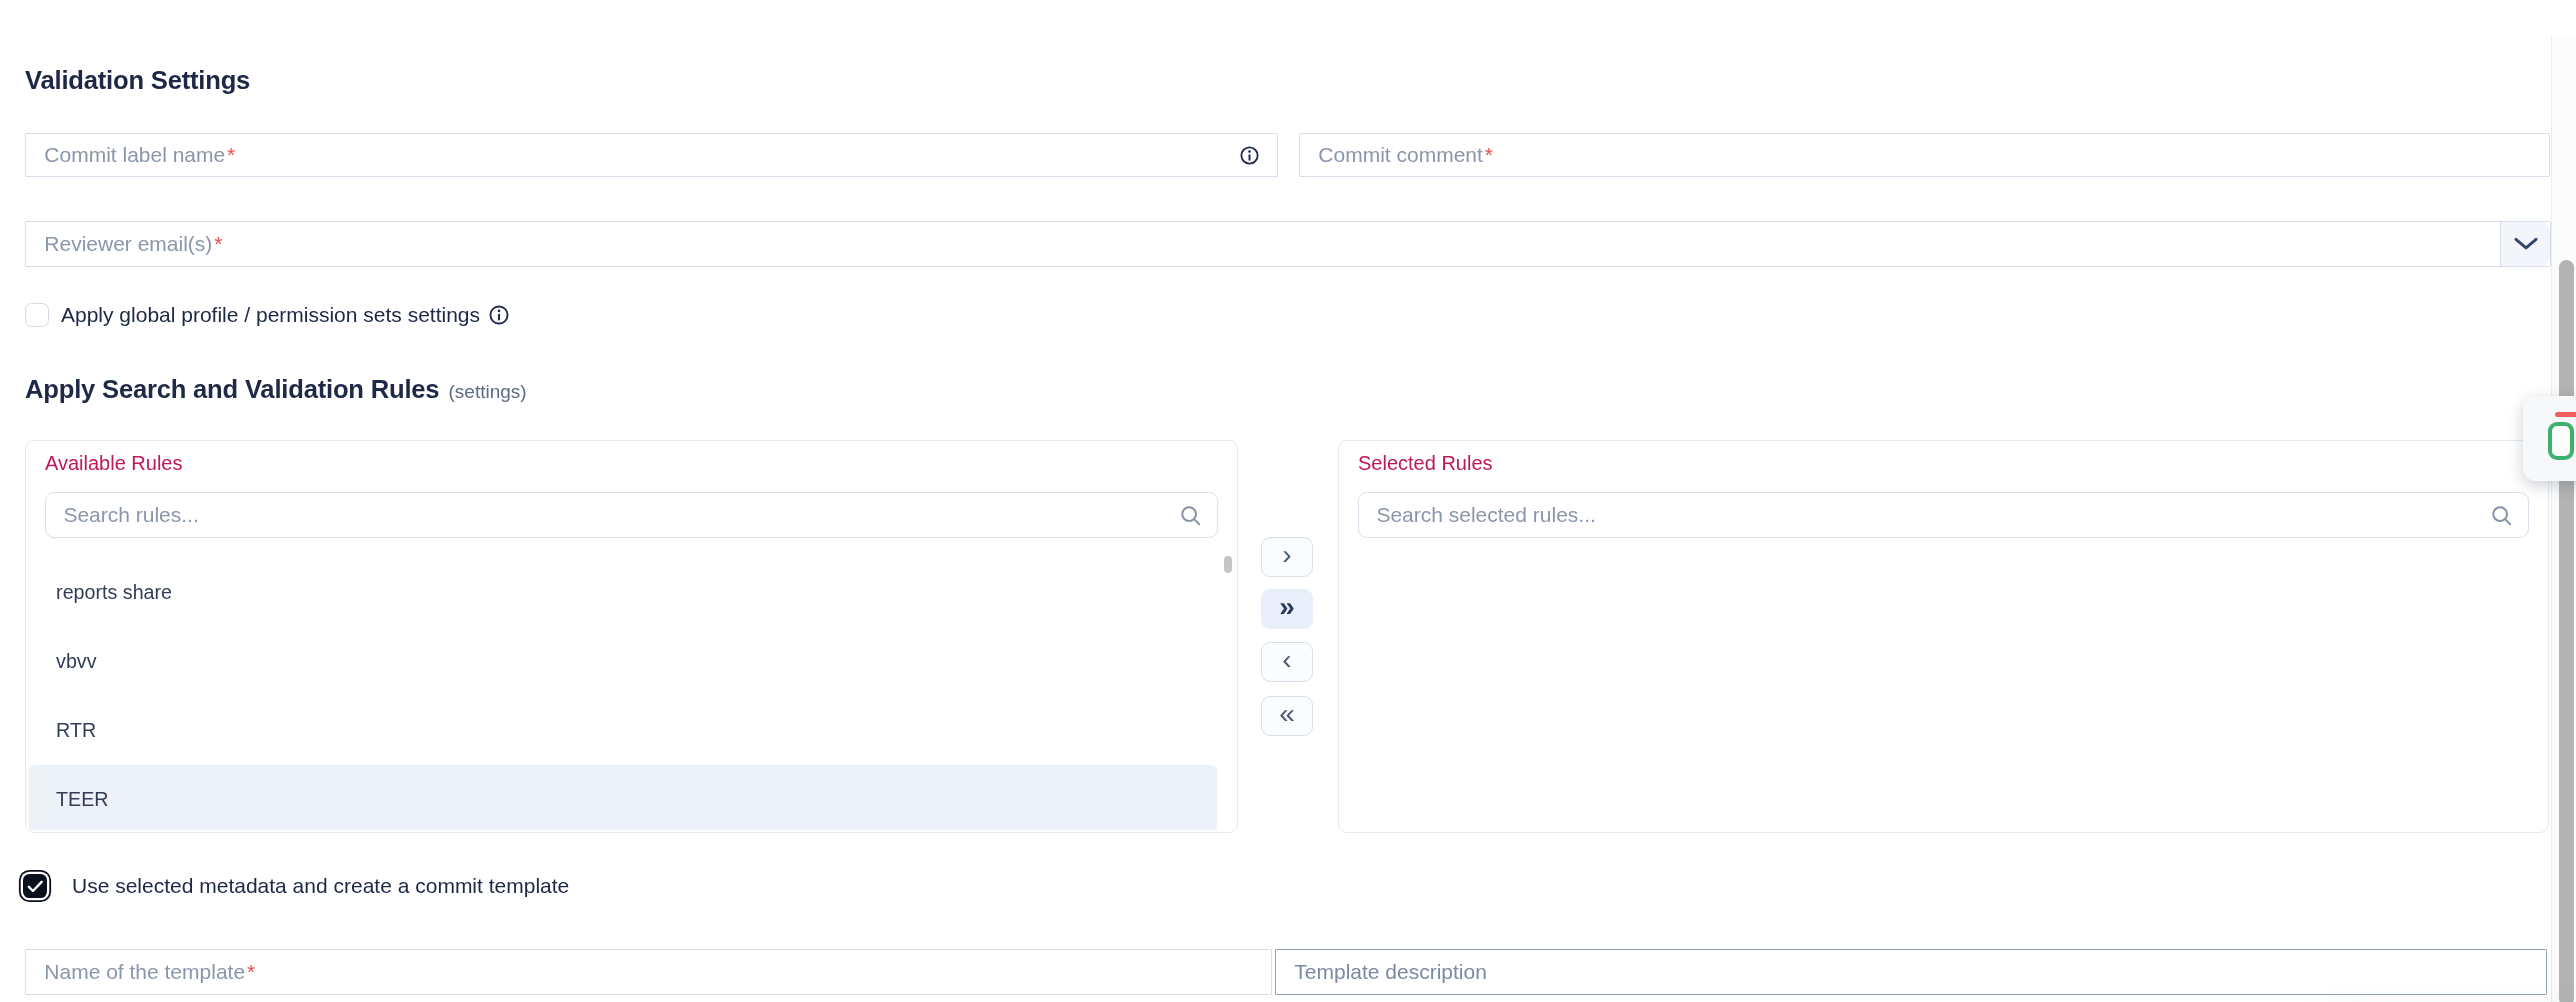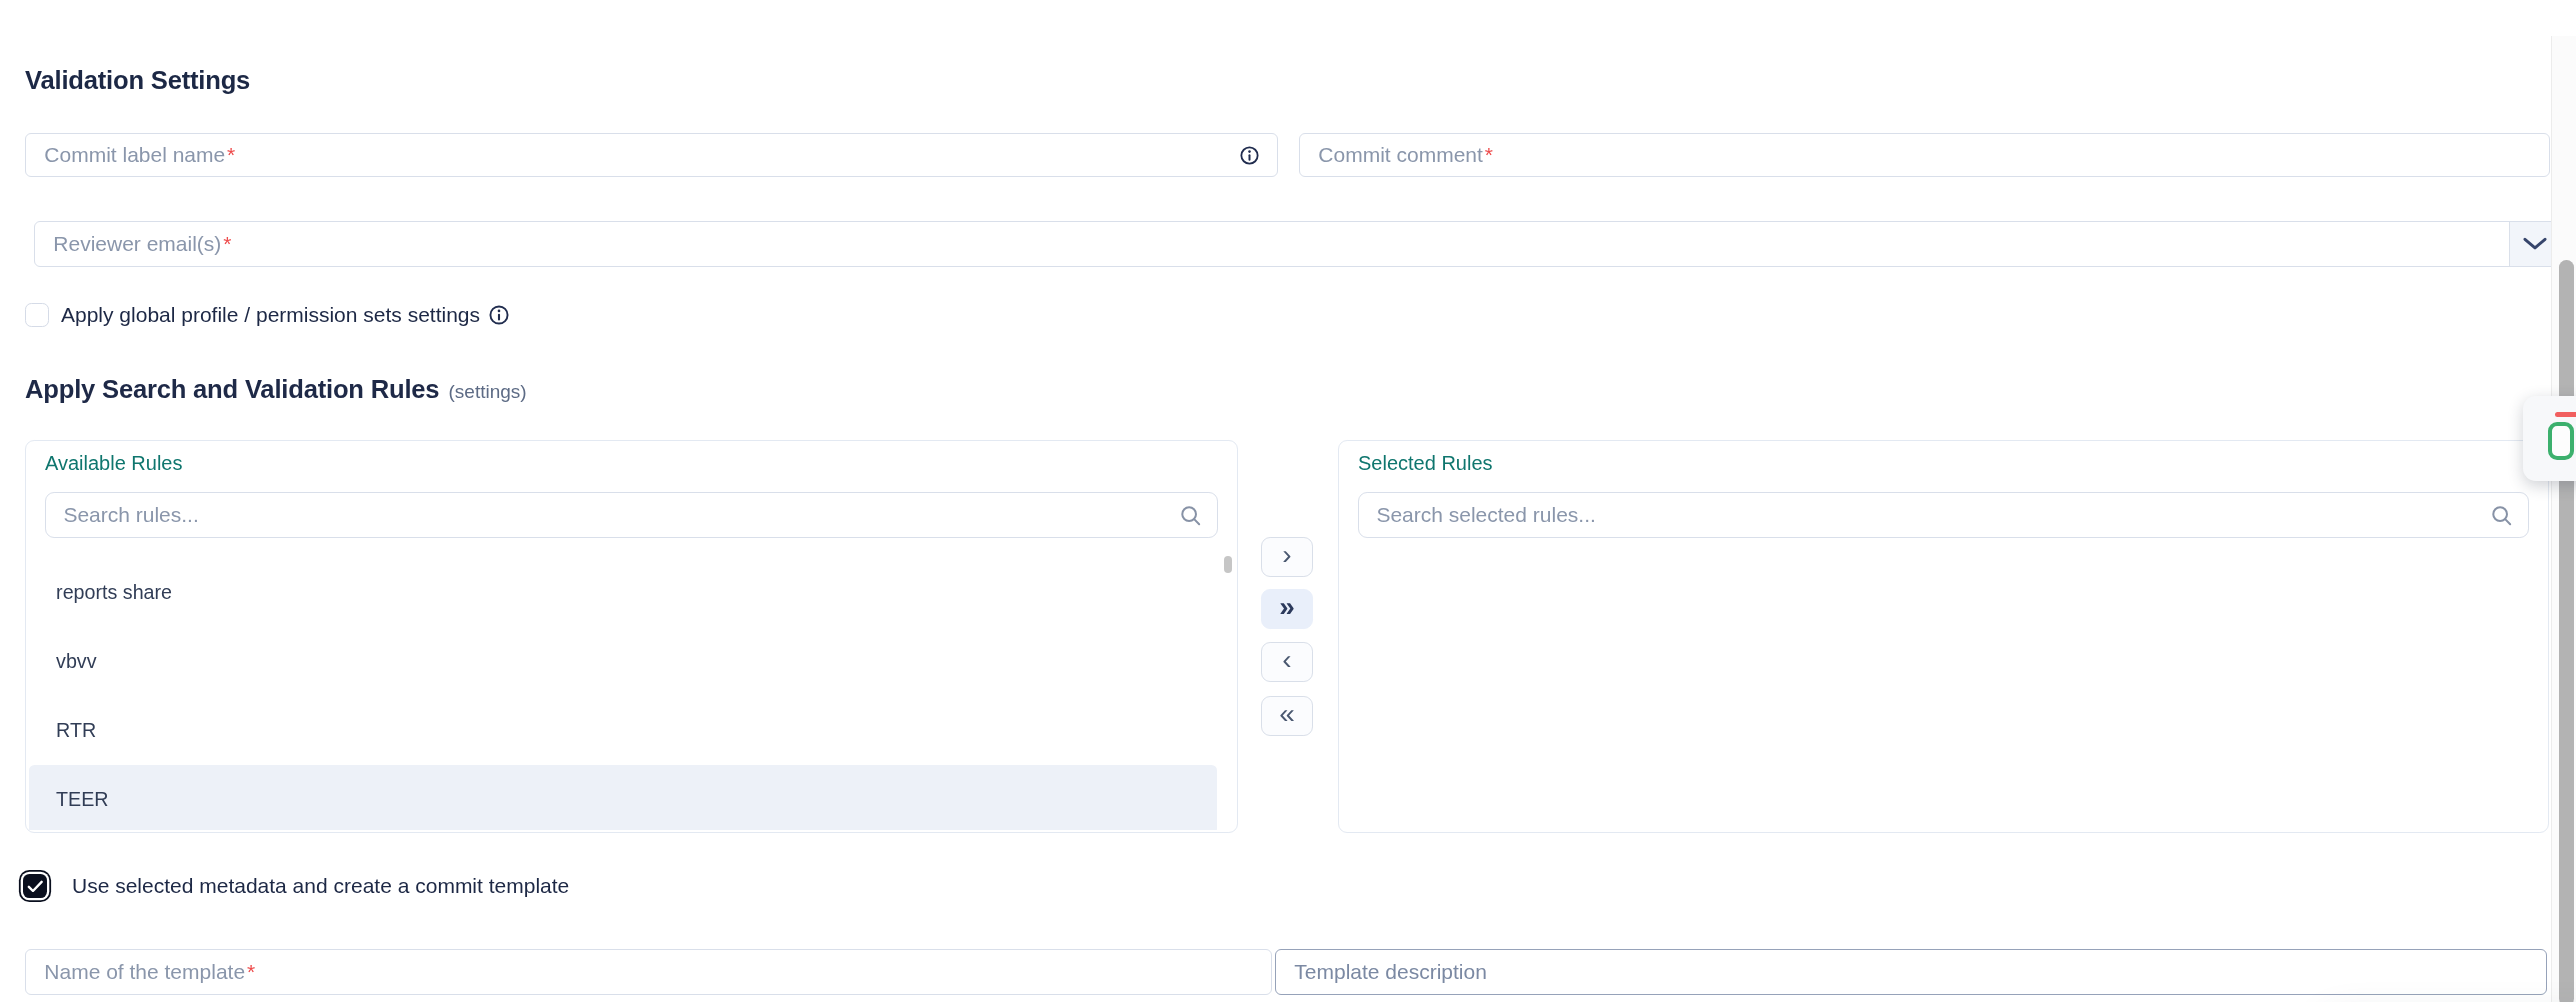--- a/index.html
+++ b/index.html
@@ -6,34 +6,34 @@
   html,body { overflow:hidden; background:#fff; }
   .canvas {
     position:relative; width:2576px; height:1003px; background:#ffffff;
     font-family:"Liberation Sans", sans-serif; color:#1e2a4a;margin-top:36px;
   }
   .abs { position:absolute; }
 
   .page-title { left:25px; top:30px; font-size:25.6px; font-weight:700; color:#1c2845; letter-spacing:-0.2px; }
 
   .field {
-    height:44px; border:1.4px solid #d9dfea; border-radius:6px; background:#fff;
+    height:44px; border:1.4px solid #d9dfea; border-radius:1px; background:#fff;
     display:flex; align-items:center; padding:0 18.3px; cursor:text;
   }
   .ph { font-size:21px; color:#8a96ab; }
   .req { font-size:21px; color:#ee4b4b; margin-left:1.8px; }
 
   .row1 { top:97px; }
   .f-commit-label { left:25px; width:1253px; }
   .f-commit-comment { left:1299px; width:1251px; }
 
   .info-icon { width:19px; height:19px; flex:0 0 auto; }
   .f-commit-label .info-icon { margin-left:auto; }
 
-  .f-reviewer { left:34px; top:185px; width:2526px; height:46px; padding-right:69px; }
+  .f-reviewer { left:25px; top:185px; width:2526px; height:46px; padding-right:69px; }
   .reviewer-suffix {
     position:absolute; right:0; top:0; bottom:0; width:50px;
     background:#f2f5fa; border-left:1.4px solid #dae0ea; border-radius:0 8.2px 8.2px 0;
     display:flex; align-items:center; justify-content:center; cursor:pointer;
   }
 
   .check-row { display:flex; align-items:center; }
   .cr1 { left:25px; top:266px; height:25px; gap:12px; }
   .checkbox-empty {
     width:24px; height:24px; border:1.4px solid #d5dbe7; border-radius:6.4px; background:#fff; cursor:pointer; flex:0 0 auto;
@@ -41,21 +41,21 @@
   .check-label { font-size:21px; color:#1d2845; }
 
   .section-heading { left:25px; top:339px; font-size:25.6px; font-weight:700; color:#1e2947; letter-spacing:-0.2px; }
   .section-heading .suffix { font-size:19px; font-weight:400; color:#5d6b85; margin-left:9.1px; letter-spacing:0; }
 
   .panel {
     top:404px; height:393px; border:1.4px solid #e3e9f2; border-radius:9.1px; background:#fff;
   }
   .panel-left { left:25px; width:1213px; }
   .panel-right { left:1338px; width:1211px; }
-  .panel-title { position:absolute; left:19px; top:11px; font-size:20px; color:#0f766e; }
+  .panel-title { position:absolute; left:19px; top:11px; font-size:20px; color:#be185d; }
   .panel-search {
     position:absolute; left:19px; right:19px; top:51px; height:46px;
     border:1.4px solid #d9dfea; border-radius:9.1px; background:#fff;
     display:flex; align-items:center; padding:0 51px 0 17.4px; cursor:text;
   }
   .search-icon { position:absolute; right:15.6px; top:12px; width:21px; height:21px; }
 
   .rule-list { position:absolute; left:0; right:0; top:117px; bottom:1.8px; overflow:hidden; }
   .rule-item {
     height:69px; line-height:69px; margin:0 20px 0 2.7px; padding-left:27.4px;

